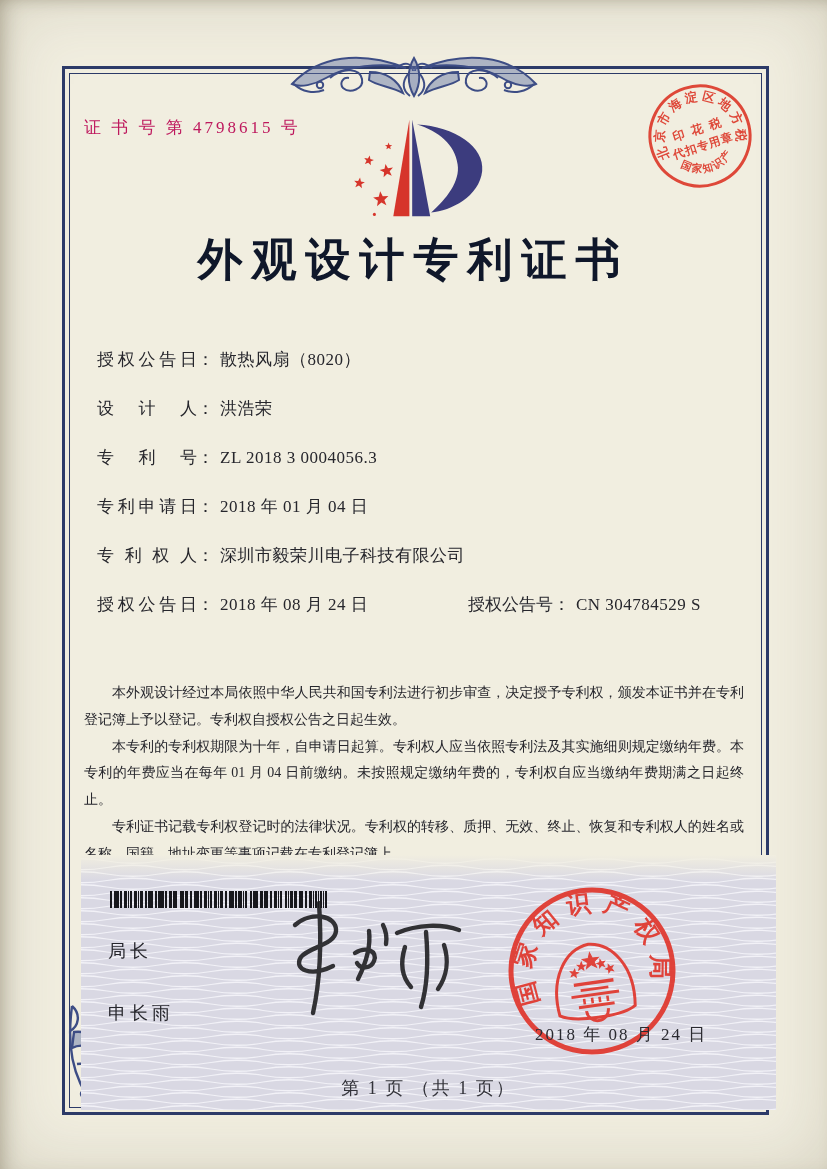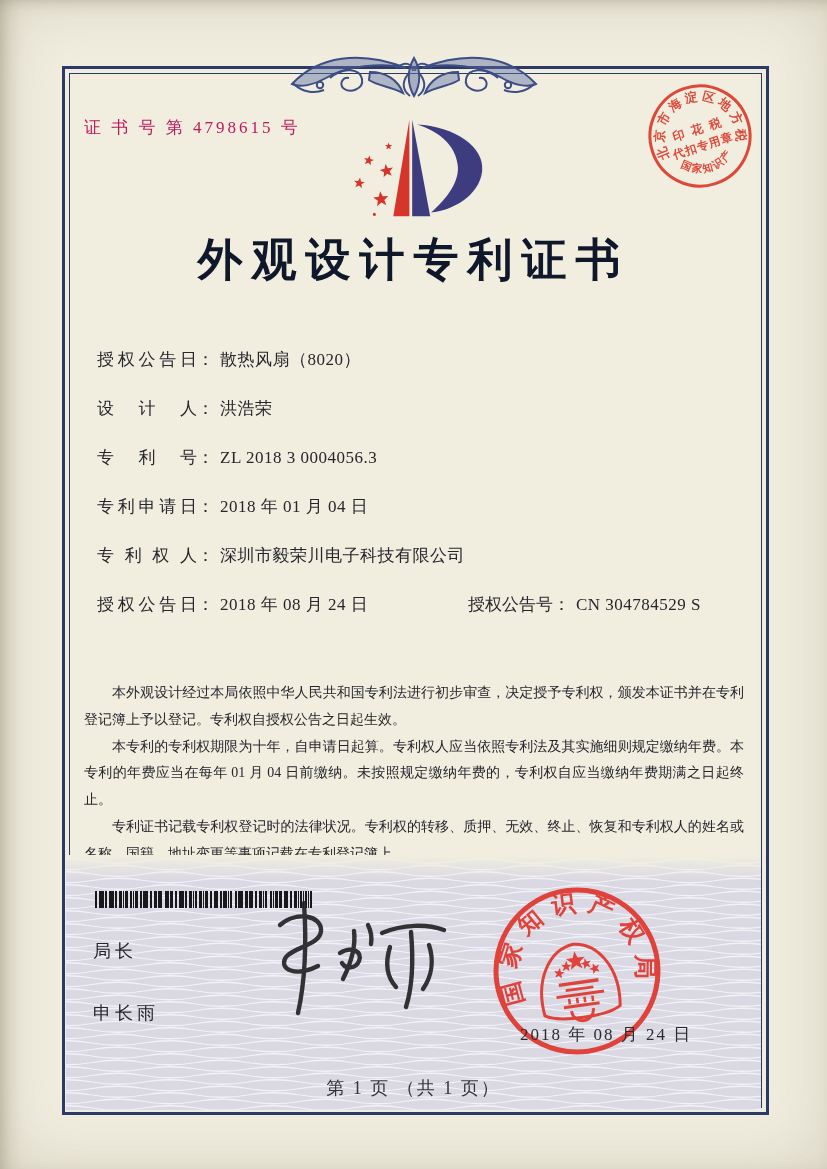--- a/index.html
+++ b/index.html
@@ -23,21 +23,21 @@
   .frow{margin-bottom:27px;line-height:22px;position:relative;white-space:nowrap;}
   .flabel{display:inline-block;width:100px;text-align:justify;text-align-last:justify;vertical-align:top;}
   .fcolon{vertical-align:top;}
   .fvalue{display:inline-block;margin-left:6px;letter-spacing:.5px;vertical-align:top;}
   .frow.address{margin-bottom:9px;}
   .frow.address .fvalue{white-space:normal;width:500px;line-height:26px;}
   .col2{position:absolute;left:371px;top:0;}
   .paras{position:absolute;left:84px;top:680px;width:660px;font-size:14px;color:#26262c;
         line-height:26.8px;text-align:justify;}
   .paras p{margin:0;text-indent:2em;}
-  .wave-zone{position:absolute;left:66px;top:855px;width:578px;height:255px;}
+  .wave-zone{position:absolute;left:81px;top:855px;width:578px;height:255px;}
   .wave-zone svg.waves{position:absolute;left:0;top:0;}
   .wave-fade{position:absolute;left:0;top:0;width:695px;height:26px;
         background:linear-gradient(180deg,#f1eee0 0%,rgba(241,238,224,0) 100%);}
   .barcode{position:absolute;left:29px;top:36px;width:217px;height:17px;
         background-image:
           repeating-linear-gradient(90deg,#17171c 0 2px,rgba(0,0,0,0) 2px 5px),
           repeating-linear-gradient(90deg,#17171c 0 1px,rgba(0,0,0,0) 1px 3.5px),
           repeating-linear-gradient(90deg,#17171c 0 1.5px,rgba(0,0,0,0) 1.5px 8px);}
   .signer{position:absolute;left:27px;top:84px;font-size:18px;letter-spacing:4px;color:#26262c;}
   .signer .name{margin-top:38px;}

